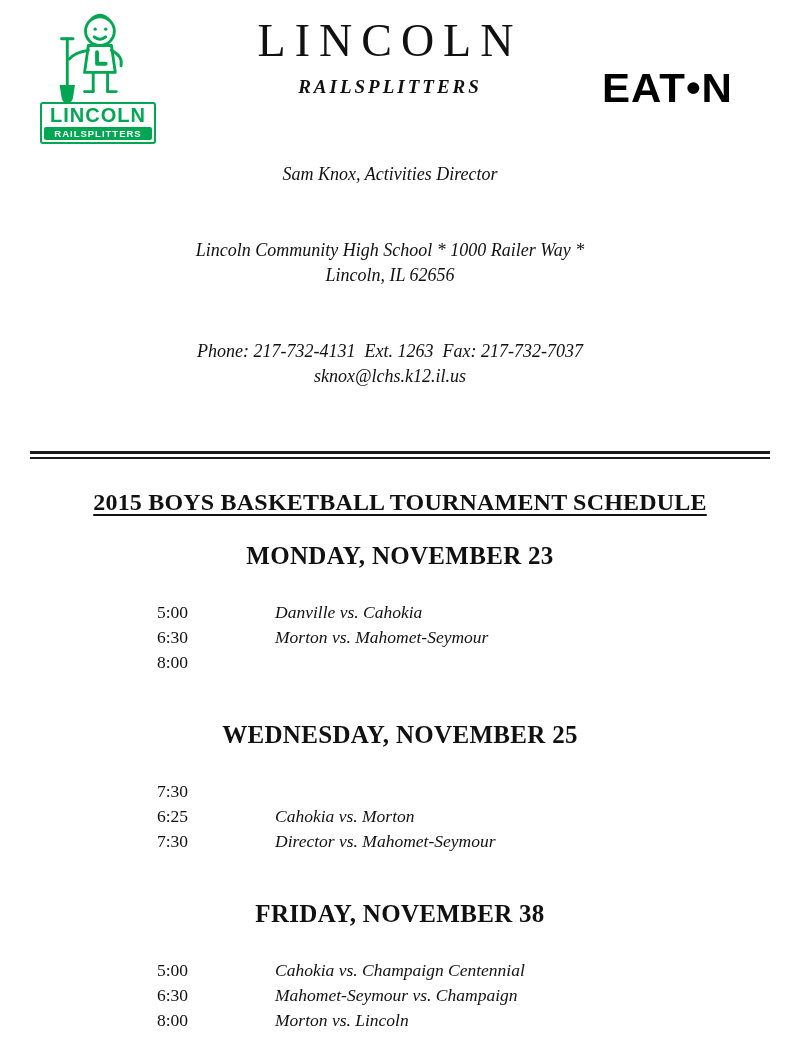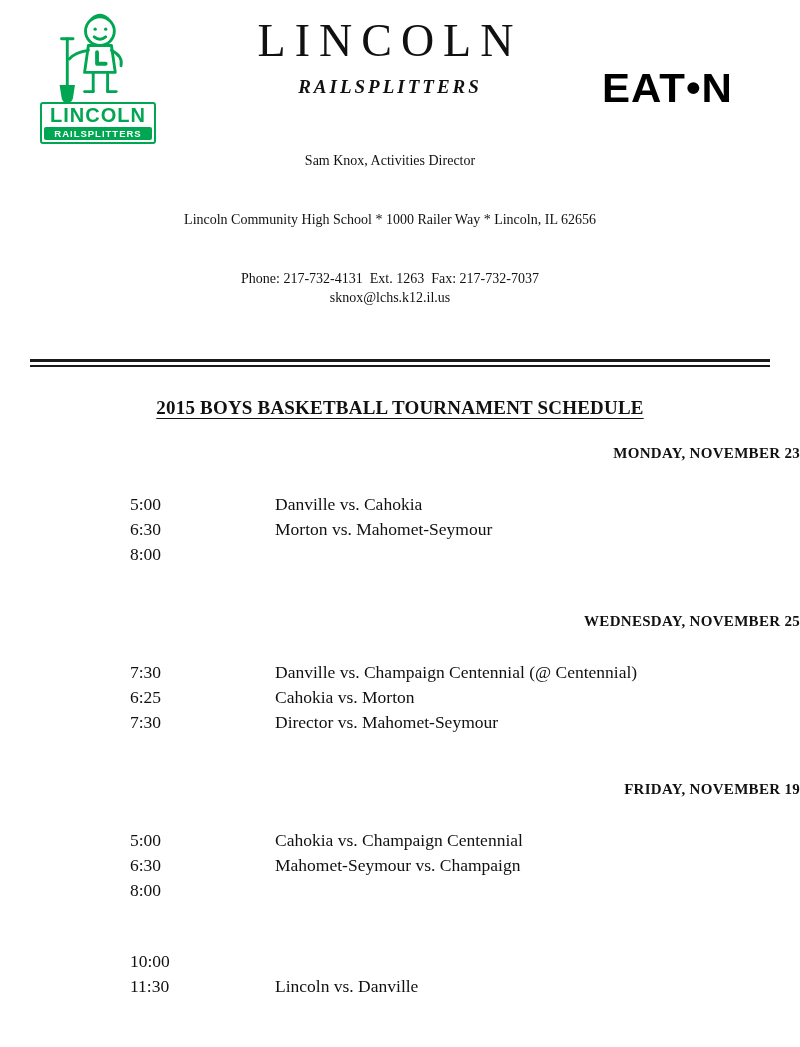--- a/index.html
+++ b/index.html
@@ -72,21 +72,22 @@
   }
   .team-name {
     font-style: italic;
     font-weight: bold;
     font-size: 19px;
     letter-spacing: 3px;
     margin-top: 12px;
   }
   .contact {
     margin-top: 14px;
-    font-size: 14px;
+    font-style: italic;
+    font-size: 18px;
     line-height: 1.4;
     white-space: pre-wrap;
   }
   .eaton-col {
     width: 180px;
     flex: 0 0 180px;
     display: flex;
   }
   .eaton-text {
     margin-top: 58px;
@@ -104,60 +105,61 @@
     margin: 12px 30px 0 30px;
     height: 3px;
     border-top: 3px solid #1a1a1a;
     border-bottom: 2px solid #1a1a1a;
   }
 
   
   .title {
     margin: 30px 0 0 0;
     text-align: center;
-    font-size: 19px;
+    font-size: 24px;
     font-weight: bold;
     letter-spacing: 0.2px;
     text-decoration: underline;
     text-underline-offset: 4px;
   }
 
   
   .schedule {
     margin-top: 26px;
   }
   .day-section {
     margin-bottom: 46px;
   }
   .day-heading {
     margin: 0 0 30px 0;
-    text-align: right;
-    font-size: 15px;
+    text-align: center;
+    font-size: 25px;
     font-weight: bold;
     letter-spacing: 0.3px;
   }
   .game-block {
     margin-bottom: 40px;
   }
   .game-block:last-child {
     margin-bottom: 0;
   }
   .game-row {
     display: flex;
     margin-left: 130px;
     font-size: 17.5px;
     line-height: 25px;
   }
   .game-time {
     width: 85px;
-    text-align: left;
+    text-align: center;
     flex: 0 0 85px;
   }
   .game-matchup {
     margin-left: 60px;
+    font-style: italic;
   }
 </style>
 </head>
 <body>
 
 <div class="page">
 
   <header class="header">
 
     <div class="logo-col">
@@ -222,45 +224,45 @@
           <div class="game-row">
             <span class="game-time">8:00</span>
           </div>
         </div>
       </section>
       <section class="day-section">
         <h2 class="day-heading">WEDNESDAY, NOVEMBER 25</h2>
         <div class="game-block">
           <div class="game-row">
             <span class="game-time">7:30</span>
-            <span class="game-matchup">Danville vs. Champaign Centennial (@ Centennial)</span>
           </div>
           <div class="game-row">
             <span class="game-time">6:25</span>
             <span class="game-matchup">Cahokia vs. Morton</span>
           </div>
           <div class="game-row">
             <span class="game-time">7:30</span>
             <span class="game-matchup">Director vs. Mahomet-Seymour</span>
           </div>
         </div>
       </section>
       <section class="day-section">
-        <h2 class="day-heading">FRIDAY, NOVEMBER 19</h2>
+        <h2 class="day-heading">FRIDAY, NOVEMBER 38</h2>
         <div class="game-block">
           <div class="game-row">
             <span class="game-time">5:00</span>
             <span class="game-matchup">Cahokia vs. Champaign Centennial</span>
           </div>
           <div class="game-row">
             <span class="game-time">6:30</span>
             <span class="game-matchup">Mahomet-Seymour vs. Champaign</span>
           </div>
           <div class="game-row">
             <span class="game-time">8:00</span>
+            <span class="game-matchup">Morton vs. Lincoln</span>
           </div>
         </div>
       </section>
       <section class="day-section">
         <div class="game-block">
           <div class="game-row">
             <span class="game-time">10:00</span>
           </div>
           <div class="game-row">
             <span class="game-time">11:30</span>

